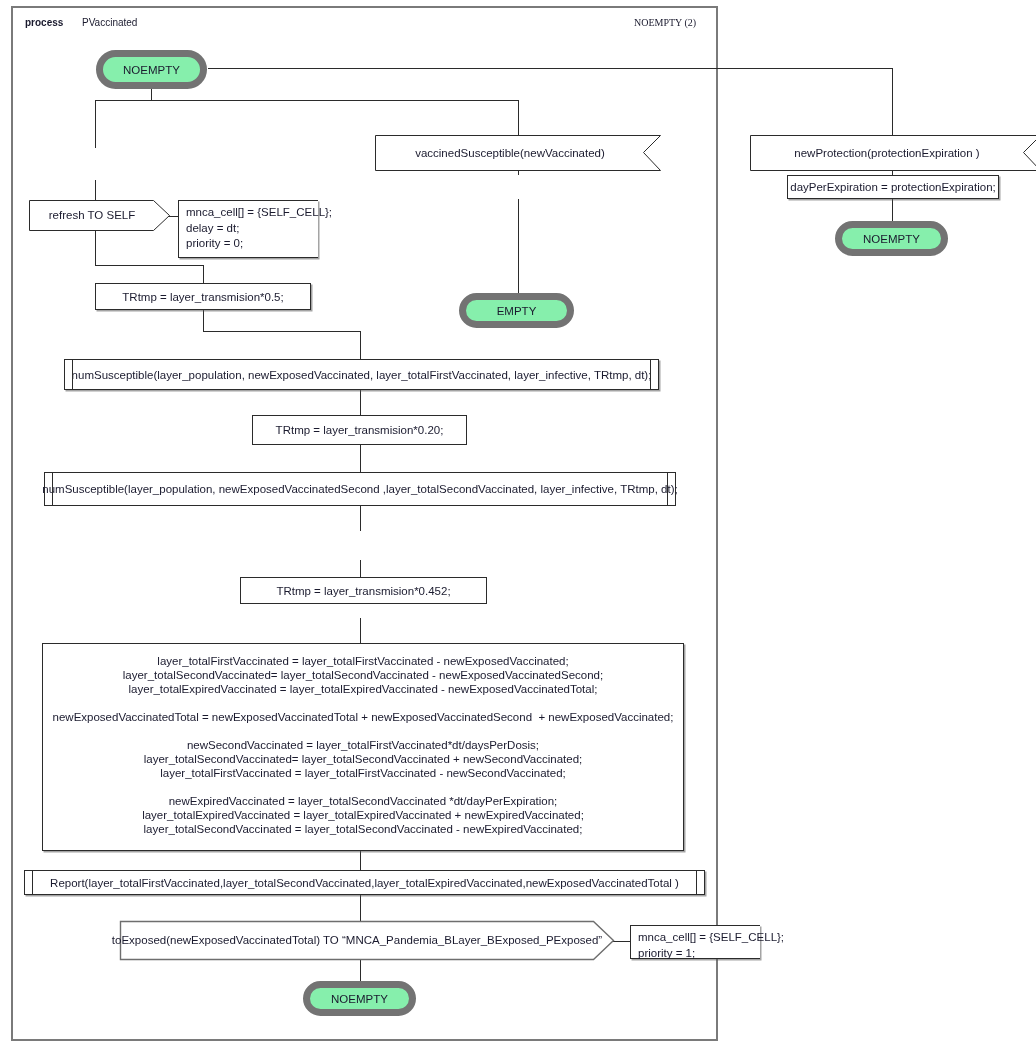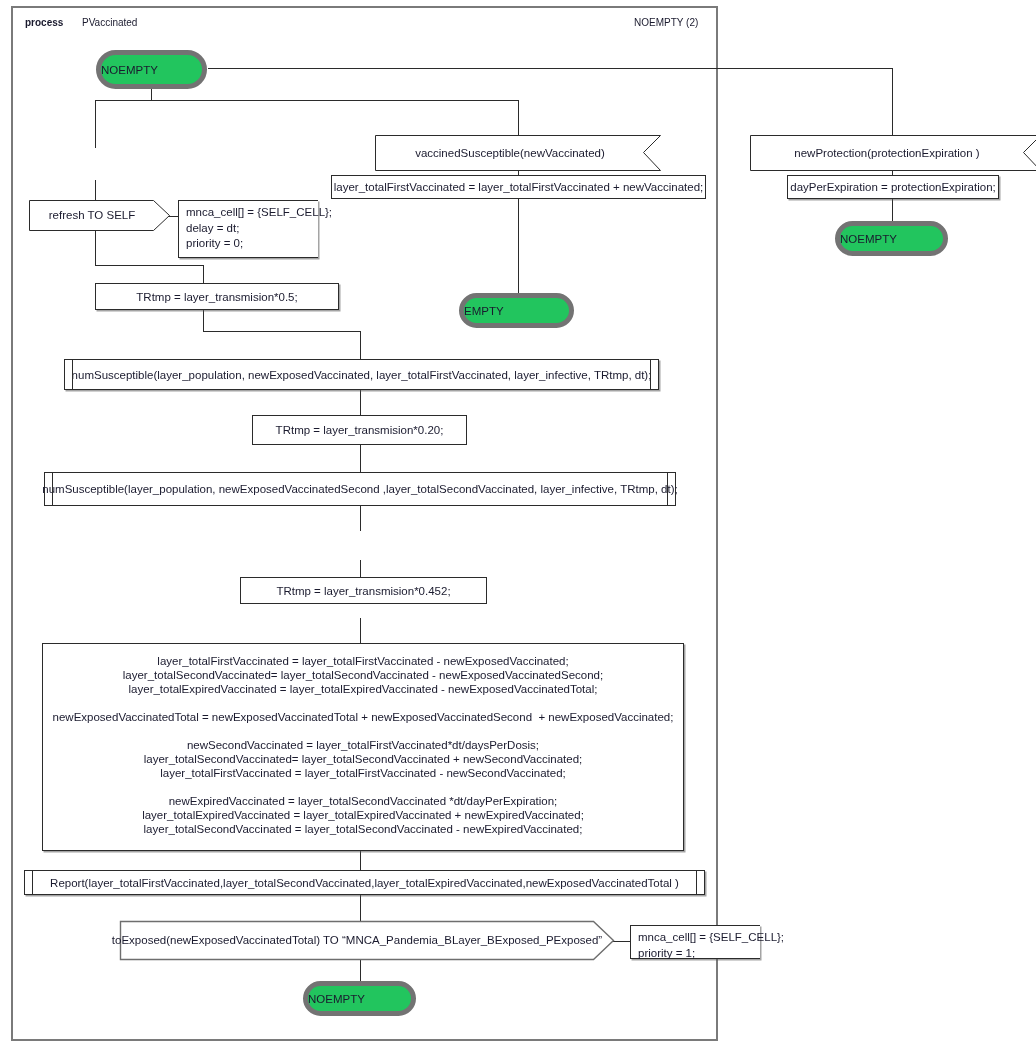--- a/index.html
+++ b/index.html
@@ -10,22 +10,22 @@
   .ln.v{width:1px;}
 
   
   .frame{position:absolute;border:2px solid #7a7a7a;box-sizing:border-box;background:transparent;}
 
   
   .hdr{position:absolute;font-size:10px;font-weight:bold;color:#1a1a2e;white-space:nowrap;}
   .hdr.reg{font-weight:normal;}
 
   
-  .state{position:absolute;box-sizing:border-box;border:5px solid #737373;border-radius:26px;
-         display:flex;align-items:center;justify-content:flex-start;background:#22c55e;
+  .state{position:absolute;box-sizing:border-box;border:7px solid #737373;border-radius:26px;
+         display:flex;align-items:center;justify-content:center;background:#86efac;
          font-size:11.5px;white-space:nowrap;}
 
   
   .task{position:absolute;box-sizing:border-box;border:1px solid #2b2b2b;background:#fff;
         display:flex;align-items:center;justify-content:center;font-size:11.5px;white-space:nowrap;}
 
   
   .task.multi{display:block;padding:10px 6px;text-align:center;line-height:14px;white-space:pre;}
 
   
@@ -51,21 +51,21 @@
 </style>
 </head>
 <body>
 
 <div id="canvas">
 
   <div class="frame" style="left:11px;top:6px;width:707px;height:1035px;"></div>
 
   <div class="hdr" style="left:25px;top:17px;">process</div>
   <div class="hdr reg" style="left:82px;top:17px;">PVaccinated</div>
-  <div class="hdr reg" style="left:634px;top:17px;">NOEMPTY (2)</div>
+  <div class="hdr reg" style="left:634px;top:17px;font-family:Liberation Serif, serif;">NOEMPTY (2)</div>
 
   <div class="ln h" style="left:208px;top:68px;width:685px;"></div>
   <div class="ln v" style="left:892px;top:68px;height:68px;"></div>
 
   <div class="ln v" style="left:151px;top:89px;height:12px;"></div>
   <div class="ln h" style="left:95px;top:100px;width:424px;"></div>
   <div class="ln v" style="left:95px;top:100px;height:48px;"></div>
   <div class="ln v" style="left:518px;top:100px;height:35px;"></div>
 
   <div class="ln v" style="left:95px;top:180px;height:20px;"></div>
@@ -112,21 +112,21 @@
     <svg width="141" height="31" viewBox="0 0 141 31">
       <path d="M0.5 0.5 H124.5 L140.5 15.5 L124.5 30.5 H0.5 Z" fill="#fff" stroke="#2b2b2b" stroke-width="1"></path>
     </svg>
     <div class="sym-label" style="width:126px;text-align:right;">refresh TO SELF</div>
   </div>
 
   <div class="note shadow" style="left:178px;top:200px;width:140px;height:58px;">mnca_cell[] = {SELF_CELL};
 delay = dt;
 priority = 0;</div>
 
-  <div class="task shadow" style="left:95px;top:283px;width:244px;height:27px;">
+  <div class="task shadow" style="left:95px;top:283px;width:216px;height:27px;">
     <span>TRtmp  = layer_transmision*0.5;</span>
   </div>
 
   <div class="proc shadow" style="left:64px;top:359px;width:595px;height:31px;">
     <span>numSusceptible(layer_population, newExposedVaccinated, layer_totalFirstVaccinated, layer_infective, TRtmp, dt);</span>
   </div>
 
   <div class="task" style="left:252px;top:415px;width:215px;height:30px;">
     <span>TRtmp = layer_transmision*0.20;</span>
   </div>
@@ -172,23 +172,20 @@
     <span>NOEMPTY</span>
   </div>
 
   <div class="sym-wrap" style="left:375px;top:135px;width:285px;height:35px;">
     <svg width="286" height="36" viewBox="0 0 286 36">
       <path d="M0.5 0.5 H285.5 L268.5 17.5 L285.5 35.5 H0.5 Z" fill="#fff" stroke="#2b2b2b" stroke-width="1"></path>
     </svg>
     <div class="sym-label" style="width:270px;">vaccinedSusceptible(newVaccinated)</div>
   </div>
 
-  <div class="task" style="left:331px;top:175px;width:375px;height:24px;">
-    <span>layer_totalFirstVaccinated = layer_totalFirstVaccinated + newVaccinated;</span>
-  </div>
 
   <div class="state" style="left:459px;top:293px;width:115px;height:35px;">
     <span>EMPTY</span>
   </div>
 
   <div class="sym-wrap" style="left:750px;top:135px;width:290px;height:35px;">
     <svg width="291" height="36" viewBox="0 0 291 36">
       <path d="M0.5 0.5 H290.5 L273.5 17.5 L290.5 35.5 H0.5 Z" fill="#fff" stroke="#2b2b2b" stroke-width="1"></path>
     </svg>
     <div class="sym-label" style="width:274px;">newProtection(protectionExpiration )</div>

